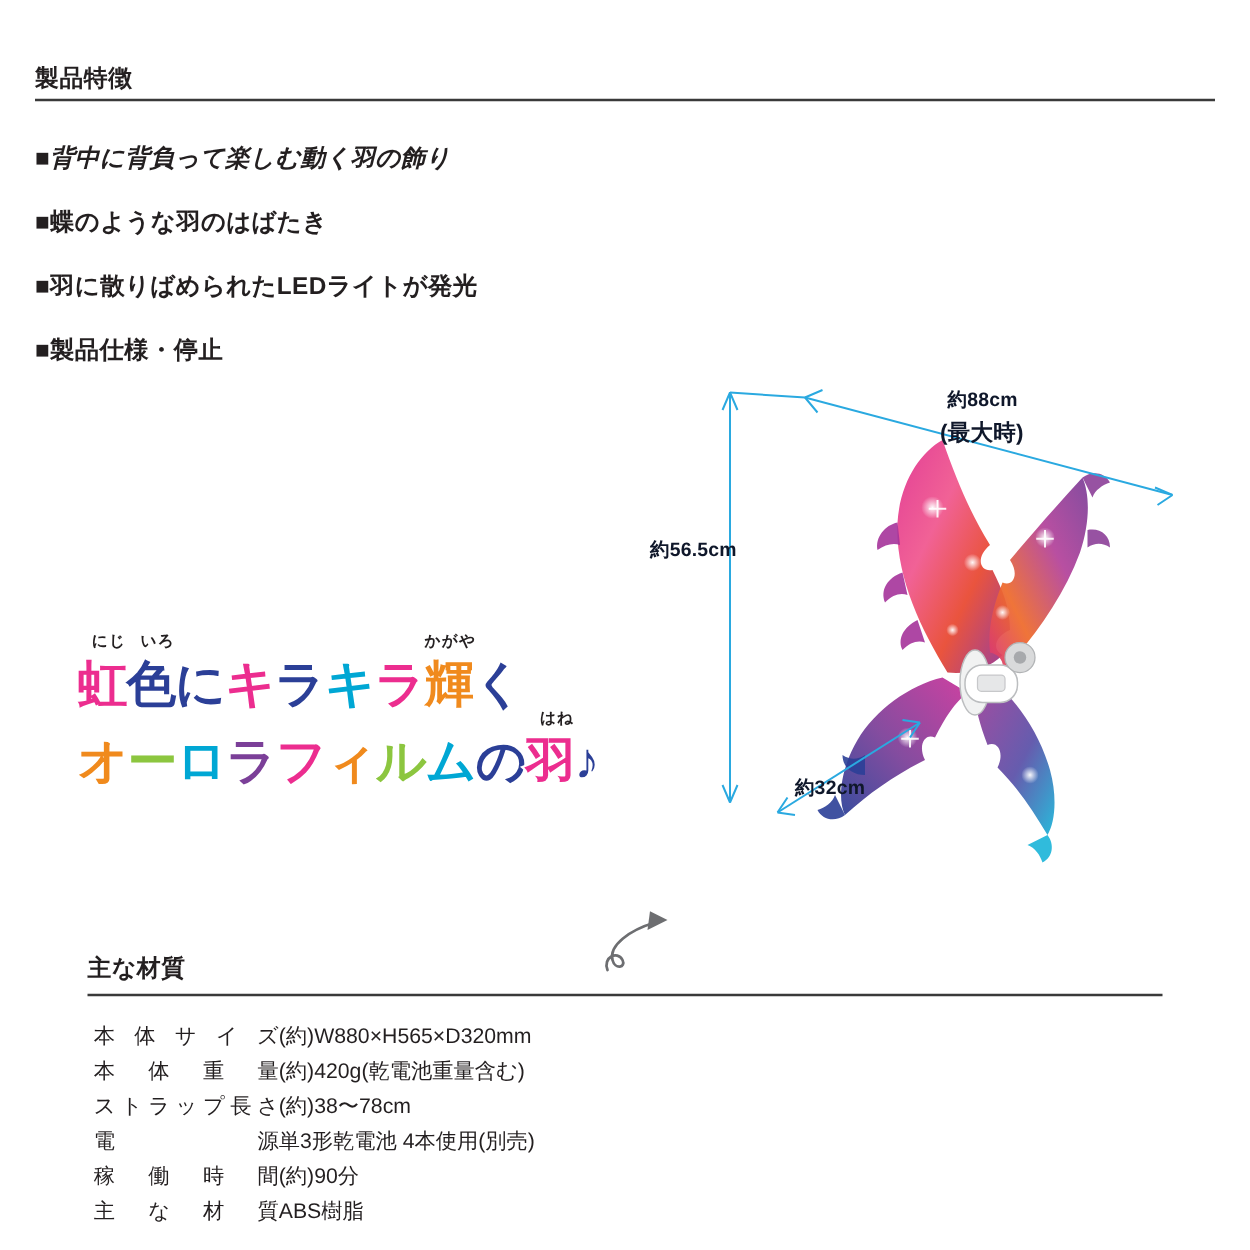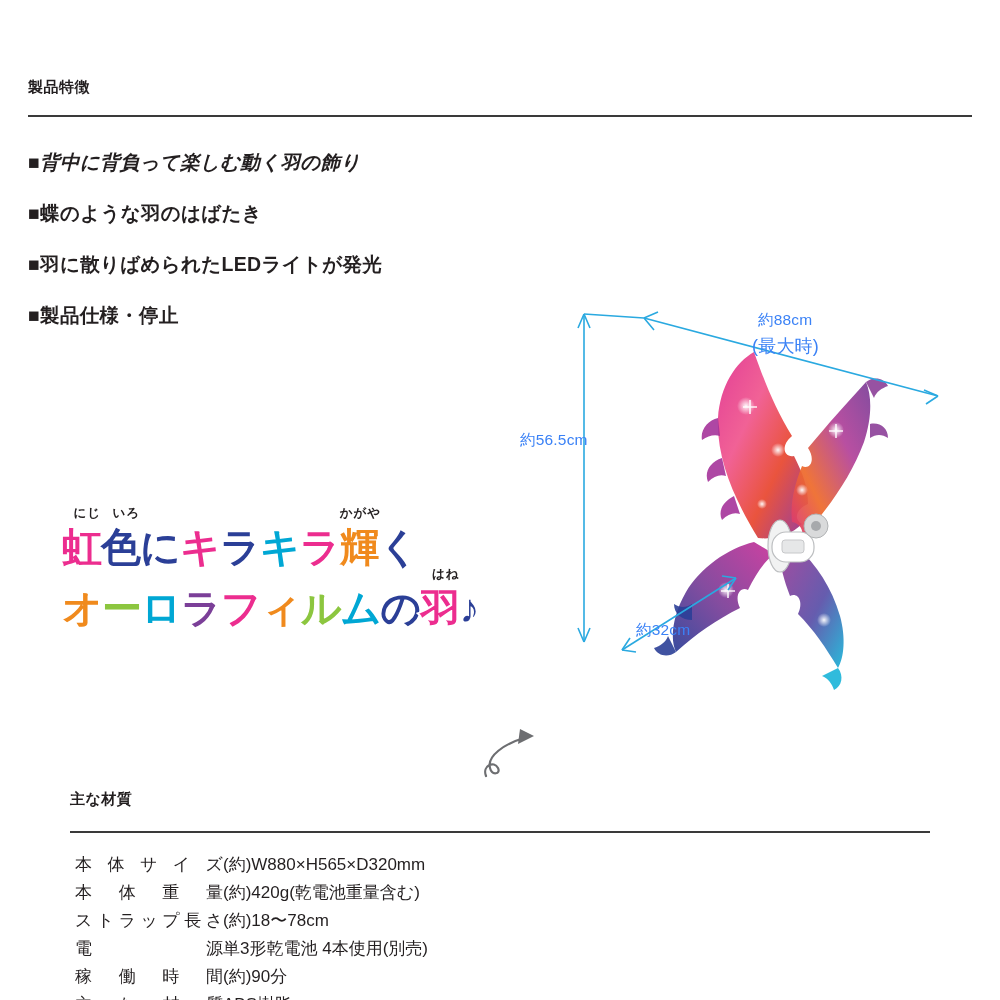--- a/index.html
+++ b/index.html
@@ -17,26 +17,25 @@
   }
 
   
   .features-section {
     position: absolute;
     left: 28px;
     top: 50px;
     width: 944px;
   }
   .section-heading {
-    font-size: 15px;
+    font-size: 19px;
     font-weight: bold;
     letter-spacing: .5px;
-    padding-bottom: 18px;
-    color: #231f20;
-    margin-top: 28px;
+    padding-bottom: 3px;
+    color: #231f20;
   }
   .section-rule {
     height: 2px;
     background: #3a3a3a;
     width: 100%;
   }
   .feature-list {
     margin: 0;
     padding: 0;
     list-style: none;
@@ -125,23 +124,23 @@
   
   .product {
     position: absolute;
     left: 540px;
     top: 10px;
     width: 440px;
     height: 420px;
   }
   .dim-label {
     position: absolute;
-    color: #3b82f6;
+    color: #0f172a;
     font-size: 15.5px;
-    font-weight: normal;
+    font-weight: bold;
     white-space: nowrap;
     letter-spacing: .2px;
   }
   .dim-label.small { font-size: 18px; }
 
   
   .specs-section {
     position: absolute;
     left: 70px;
     top: 762px;
@@ -332,21 +331,21 @@
       <tr>
         <td class="spec-key"><span>本体サイズ</span></td>
         <td class="spec-val">(約)W880×H565×D320mm</td>
       </tr>
       <tr>
         <td class="spec-key"><span>本体重量</span></td>
         <td class="spec-val">(約)420g(乾電池重量含む)</td>
       </tr>
       <tr>
         <td class="spec-key"><span>ストラップ長さ</span></td>
-        <td class="spec-val">(約)18〜78cm</td>
+        <td class="spec-val">(約)38〜78cm</td>
       </tr>
       <tr>
         <td class="spec-key"><span>電源</span></td>
         <td class="spec-val">単3形乾電池 4本使用(別売)</td>
       </tr>
       <tr>
         <td class="spec-key"><span>稼働時間</span></td>
         <td class="spec-val">(約)90分</td>
       </tr>
       <tr>

